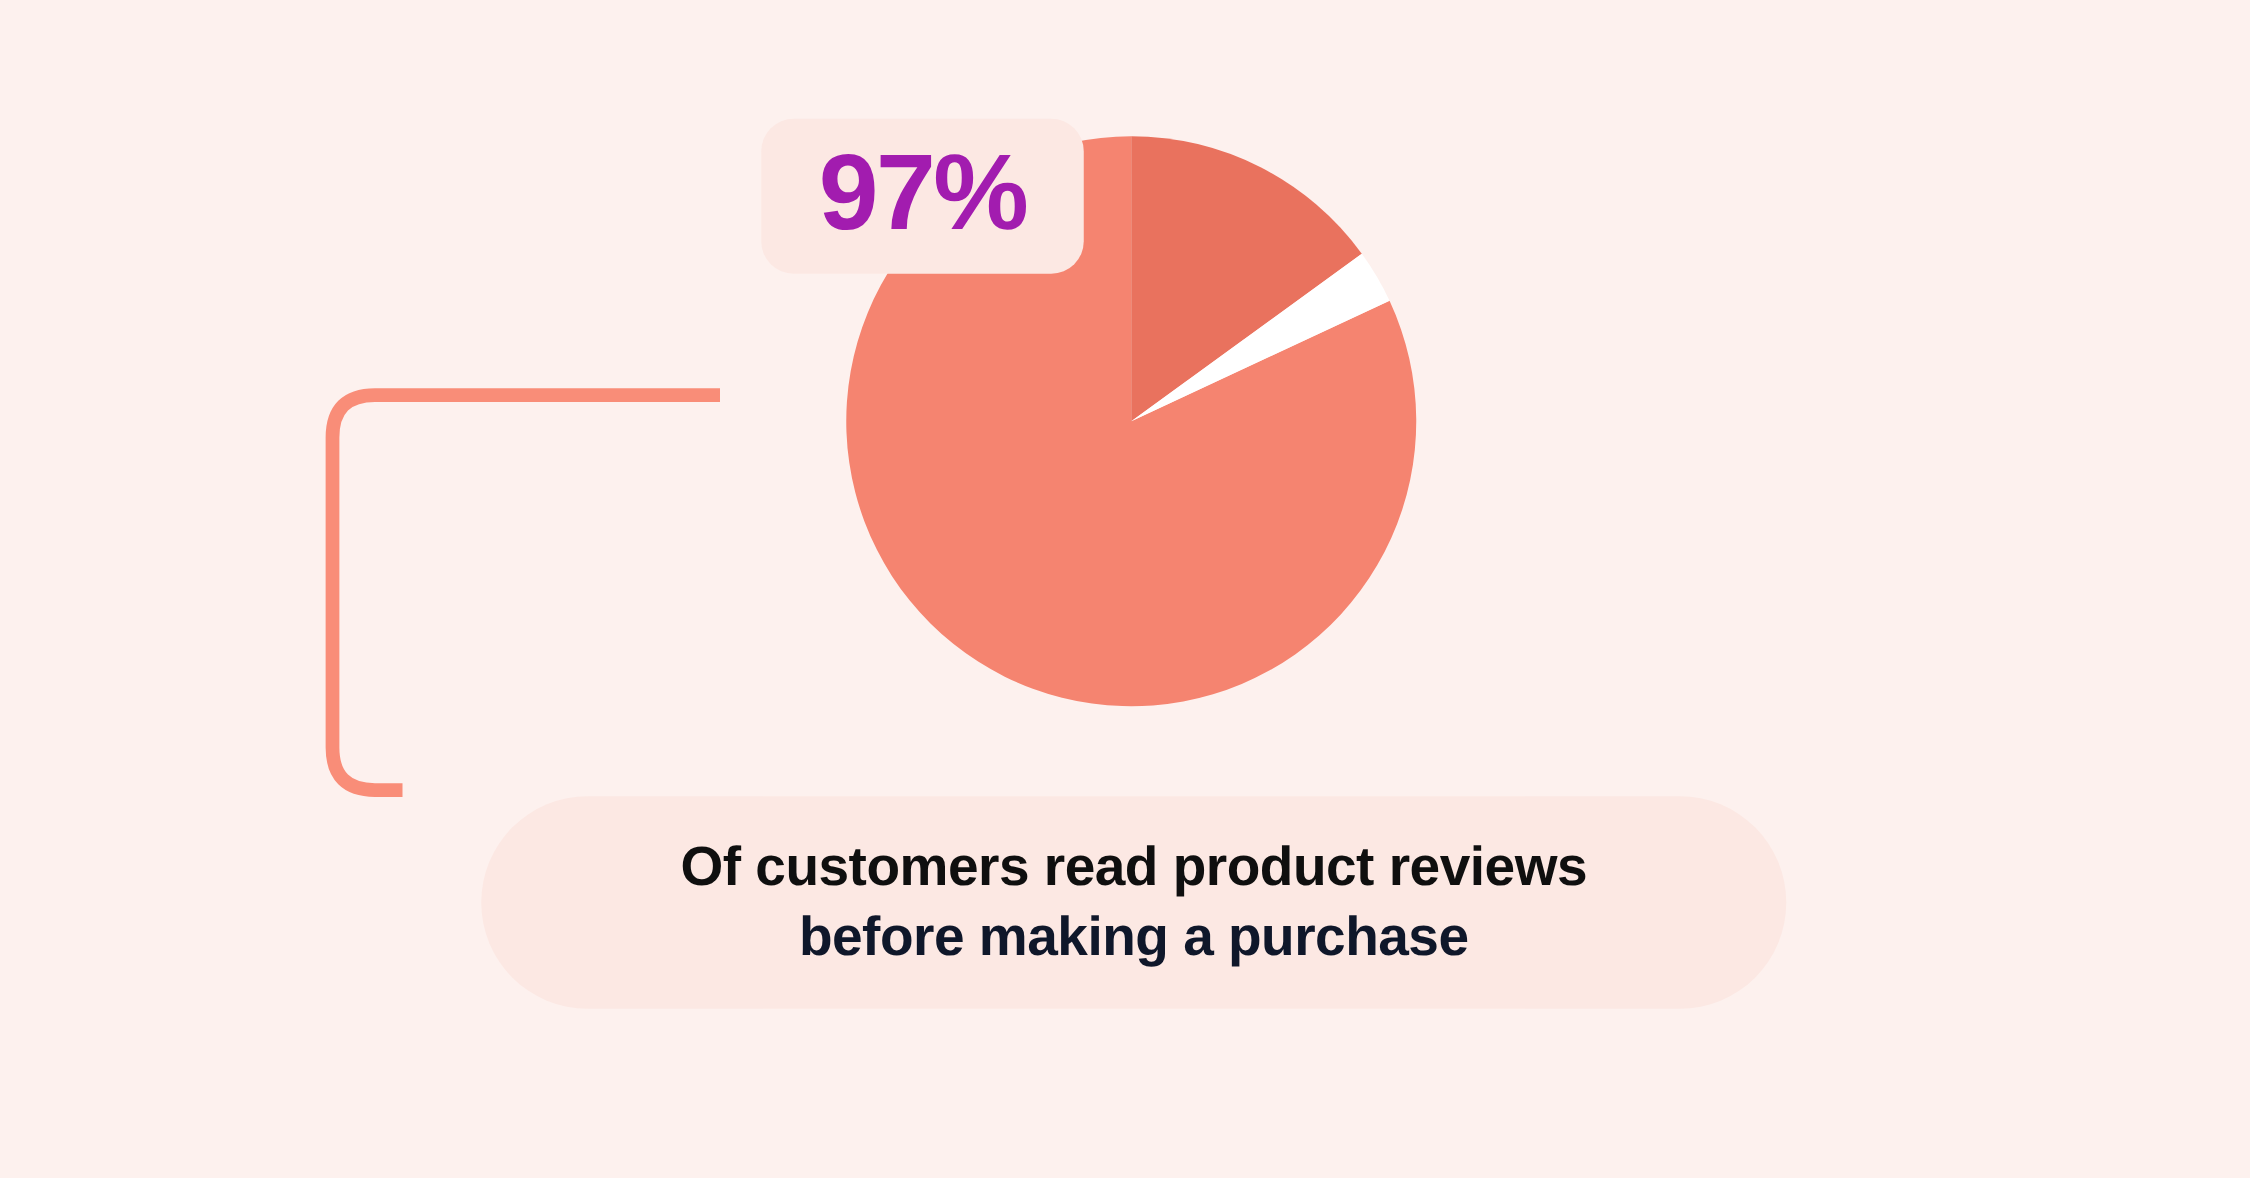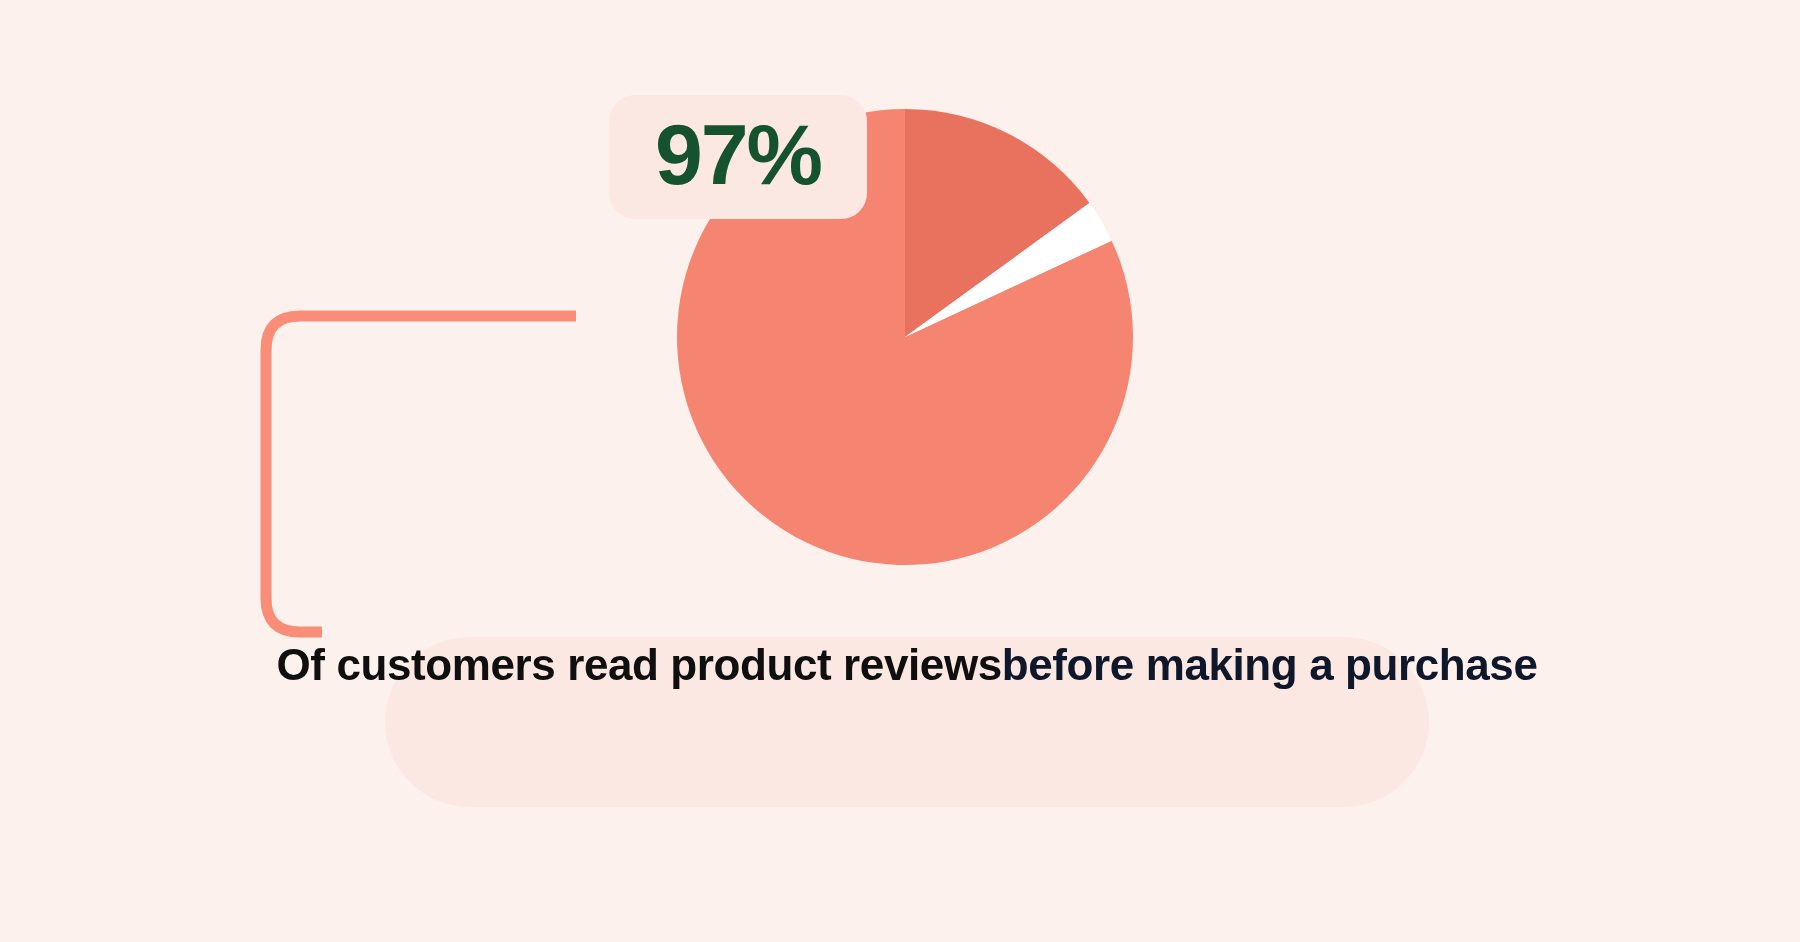--- a/index.html
+++ b/index.html
@@ -79,21 +79,22 @@
   
   .caption-pill {
     position: absolute;
     left: 385px;
     top: 637px;
     width: 1044px;
     height: 170px;
     background: #FCE8E3;
     border-radius: 85px;
     display: flex;
-    flex-direction: row;
+    flex-direction: column;
+    align-items: center;
     justify-content: center;
     box-sizing: border-box;
   }
   .caption-line {
     font-family: "Liberation Sans", sans-serif;
     font-size: 44px;
     font-weight: bold;
     color: #0F0F0F;
     line-height: 1.28;
     letter-spacing: -0.4px;
@@ -117,21 +118,21 @@
 
       <path id="slice-major" d="M 228 228 L 434.64 131.64 A 228 228 0 1 1 228.00 0.00 Z" fill="#F58470"></path>
 
       <path id="slice-minor" d="M 228 228 L 228.00 0.00 A 228 228 0 0 1 412.46 93.98 Z" fill="#E9725E"></path>
 
       <path id="slice-gap" d="M 228 228 L 412.46 93.98 A 228 228 0 0 1 434.64 131.64 Z" fill="#FFFFFF"></path>
     </svg>
   </div>
 
   <div class="pct-badge" style="background: rgb(252, 232, 227);">
-    <span class="pct-value" style="color: #14532d;">97%</span>
+    <span class="pct-value" style="color: #a21caf;">97%</span>
   </div>
 
   <div class="caption-pill" style="background: rgb(252, 232, 227);">
     <span class="caption-line" style="color: rgb(15, 15, 15);">Of customers read product reviews</span>
     <span class="caption-line" style="color: #0f172a;">before making a purchase</span>
   </div>
 
 </div>
 
 </body></html>

